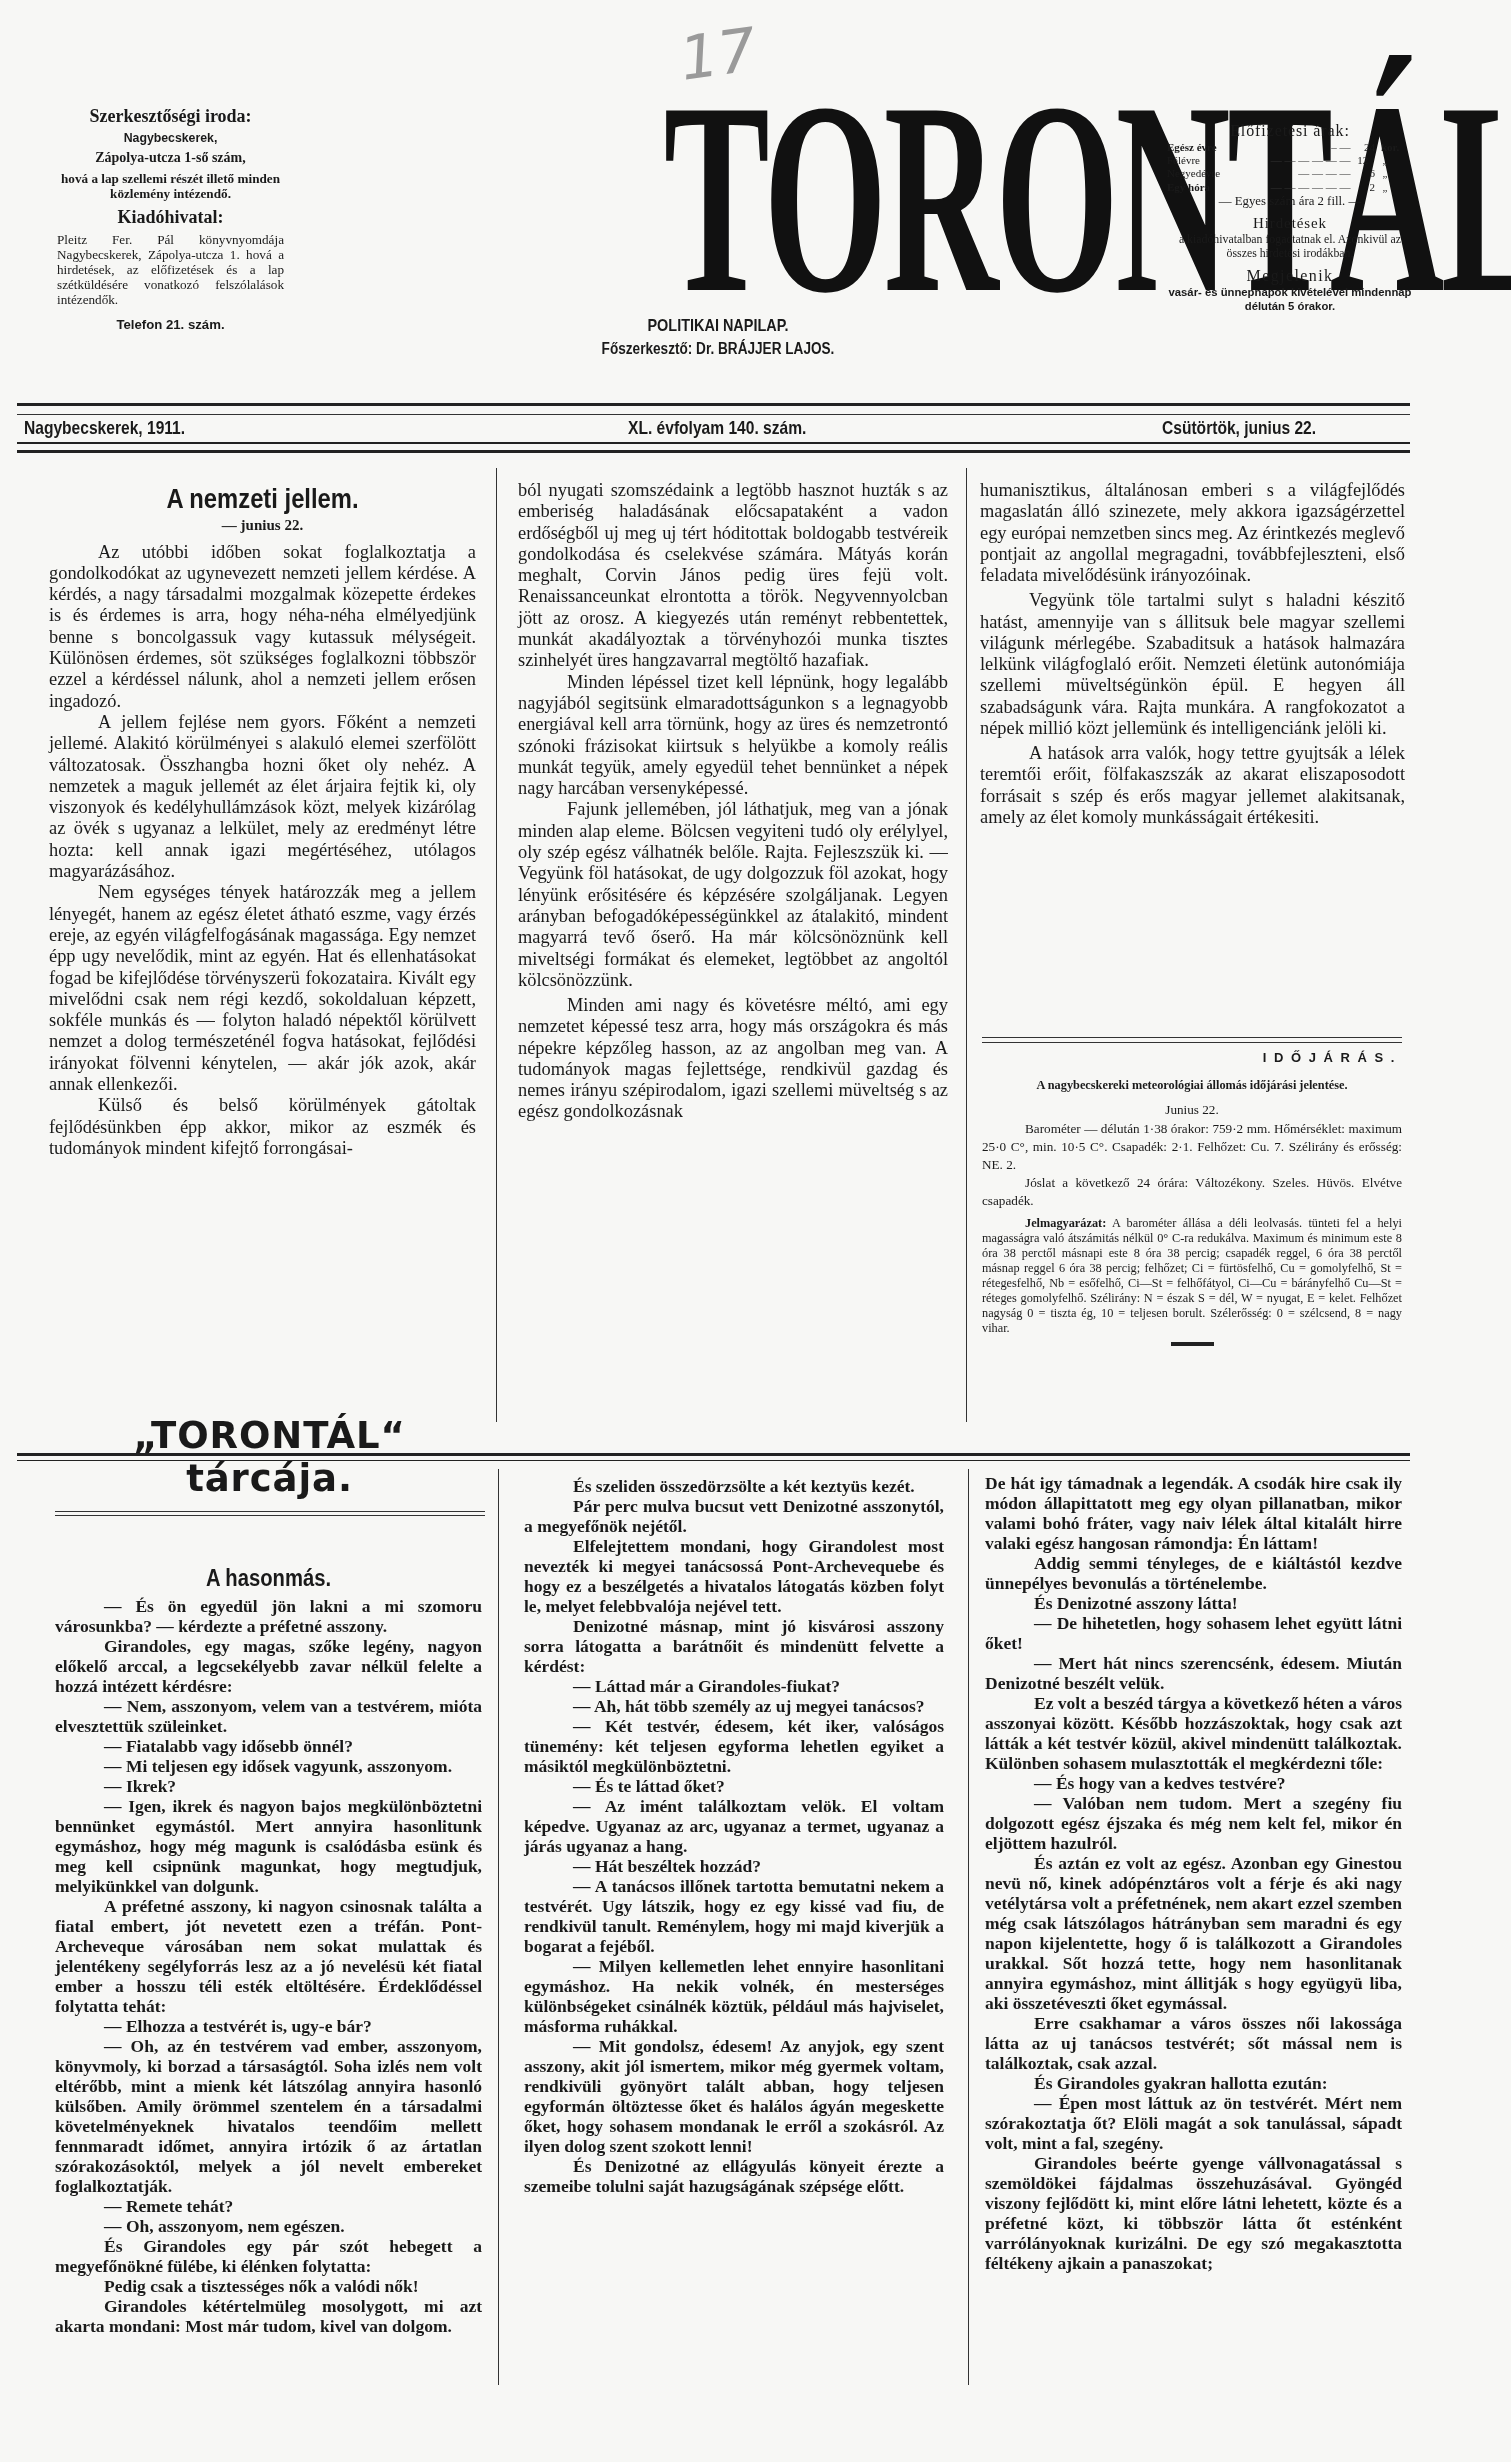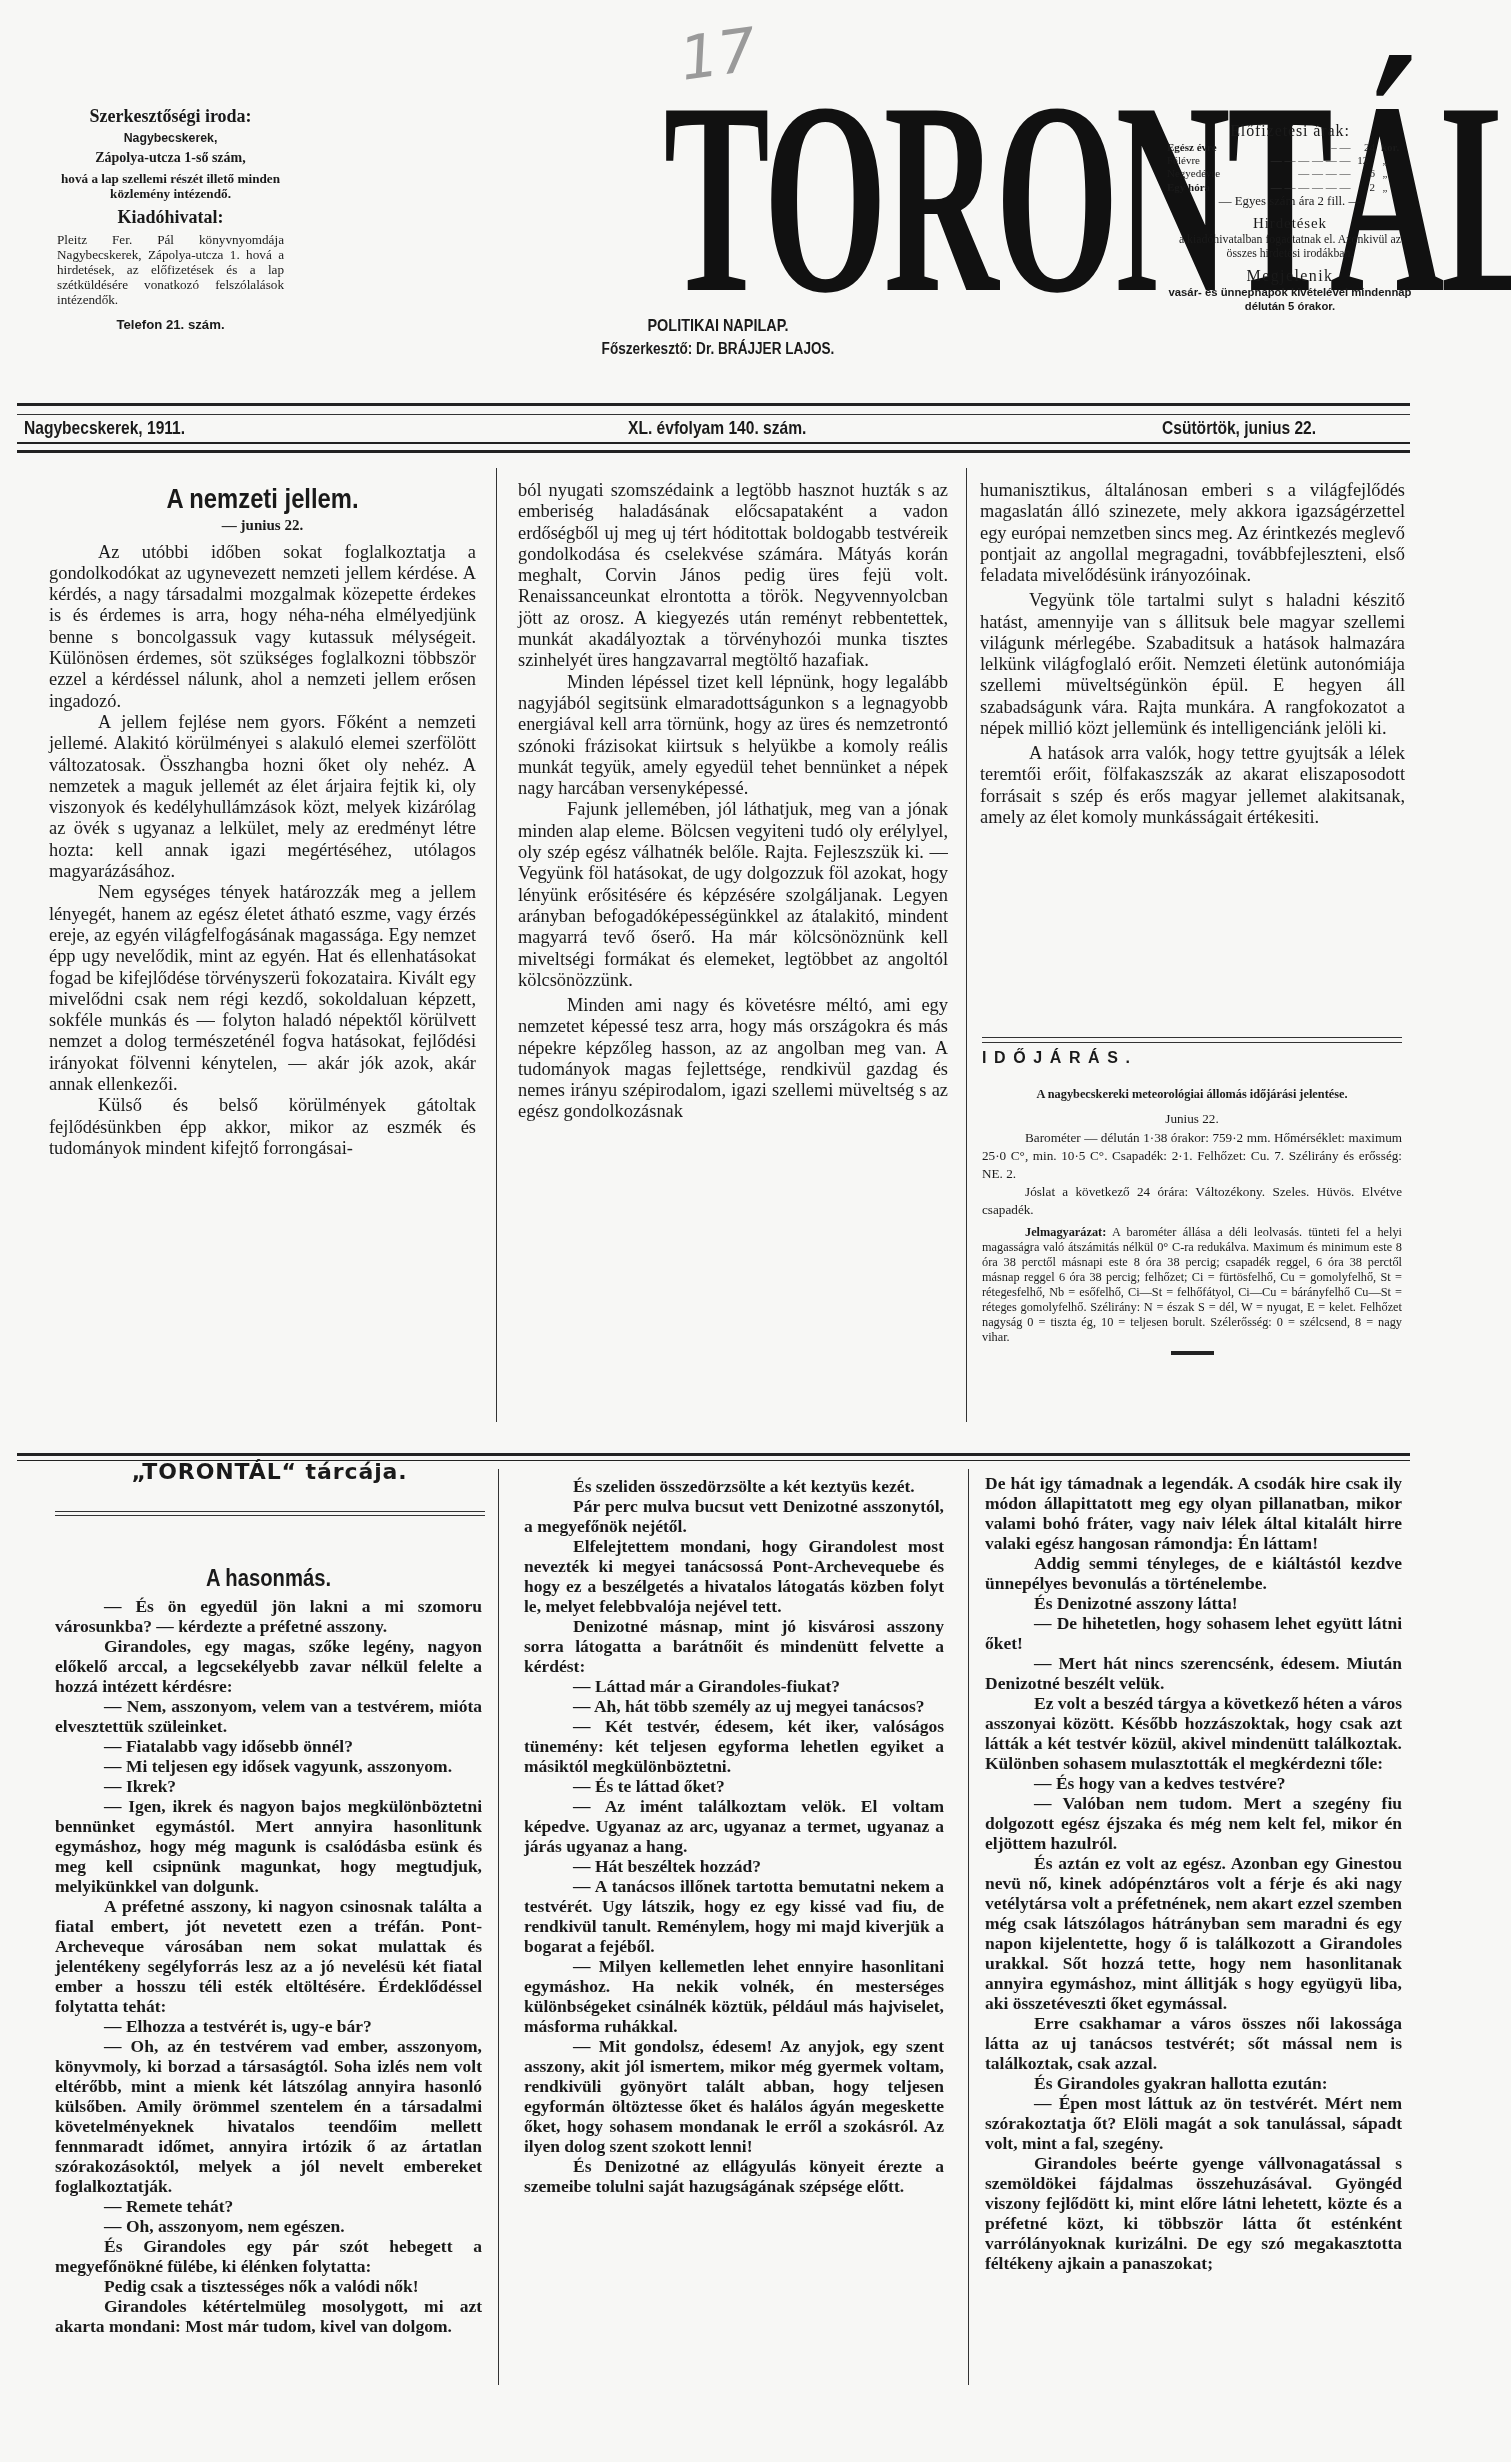--- a/index.html
+++ b/index.html
@@ -49,29 +49,29 @@
   .col p.noind { text-indent: 0; }
   .col1 { left: 49px; top: 480px; width: 427px; }
   .col2 { left: 518px; top: 480px; width: 430px; }
   .col3 { left: 980px; top: 480px; width: 425px; }
   .vrule { position: absolute; width: 0; border-left: 1.4px solid #333; }
   .art-title { font-family: "Liberation Sans", sans-serif; font-weight: bold; font-size: 28px; text-align: center; transform: scaleX(0.85); margin: 7.6px 0 5.7px; }
   .art-date { text-align: center; font-size: 15px; font-weight: bold; margin-bottom: 5.7px; }
   .col p.sp { margin-top: 3.8px; }
   
   .weather { position: absolute; left: 982px; top: 1050px; width: 420px; font-size: 12.8px; line-height: 16px; text-align: justify; }
-  .weather .wt { text-align: left; font-family: "Liberation Sans", sans-serif; font-weight: 900; letter-spacing: 7.6px; font-size: 16px; margin-bottom: 20px; }
+  .weather .wt { text-align: right; font-family: "Liberation Sans", sans-serif; font-weight: 900; letter-spacing: 7.6px; font-size: 13px; margin-bottom: 11px; }
   .weather .ws { text-align: center; font-weight: bold; font-size: 12.3px; margin-bottom: 9.4px; }
   .weather .wd { text-align: center; font-size: 13.2px; margin-bottom: 1.9px; }
   .weather p { margin: 0; text-indent: 43px; font-size: 13.2px; line-height: 18px; }
   .weather p.legend { font-size: 12.3px; line-height: 15px; margin-top: 5.7px; }
   .weather .end { width: 43px; height: 4.7px; background: #222; margin: 5.7px auto 0; }
   .sep-line { position: absolute; border-top: 1.9px solid #333; border-bottom: 0.9px solid #333; height: 3.8px; }
   
-  .tarca-title { position: absolute; left: 57px; top: 1459px; width: 425px; text-align: center; font-family: "DejaVu Sans", sans-serif; font-weight: bold; font-size: 22px; letter-spacing: 0.9px; }
+  .tarca-title { position: absolute; left: 57px; top: 1414px; width: 425px; text-align: center; font-family: "DejaVu Sans", sans-serif; font-weight: bold; font-size: 37px; letter-spacing: 0.9px; }
   .fcol { position: absolute; font-size: 17.5px; line-height: 20px; text-align: justify; font-weight: 600; }
   .fcol p { margin: 0; text-indent: 49px; }
   .fcol p.noind { text-indent: 0; }
   .fcol1 { left: 55px; top: 1568px; width: 427px; }
   .fcol2 { left: 524px; top: 1476px; width: 420px; }
   .fcol3 { left: 985px; top: 1473px; width: 417px; }
   .sub-title { font-family: "Liberation Sans", sans-serif; font-weight: bold; font-size: 23px; text-align: center; margin: 0 0 7.6px; transform: scaleX(0.88); }
 </style>
 </head>
 <body>

